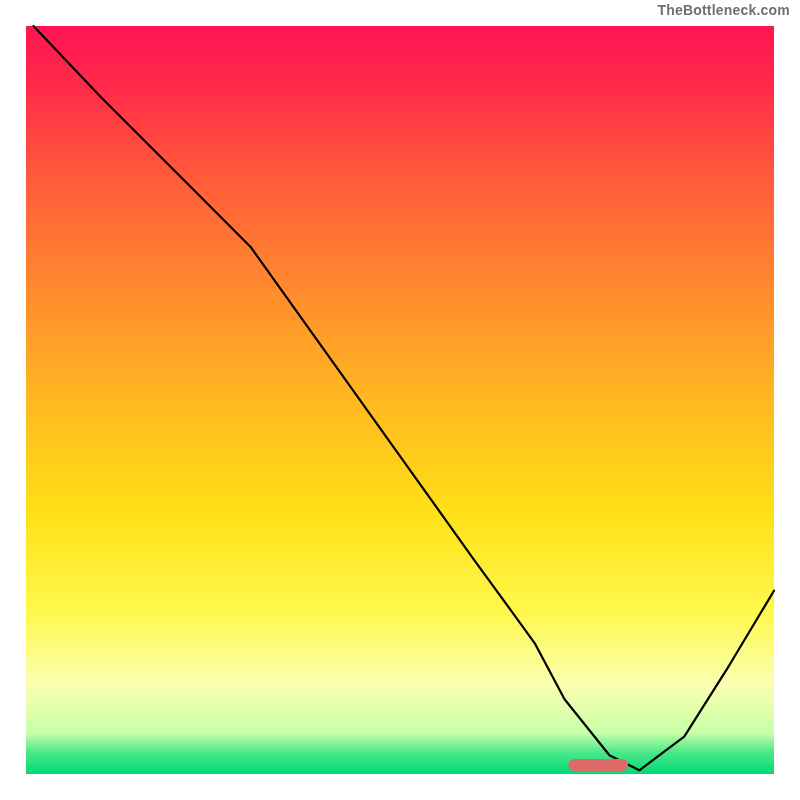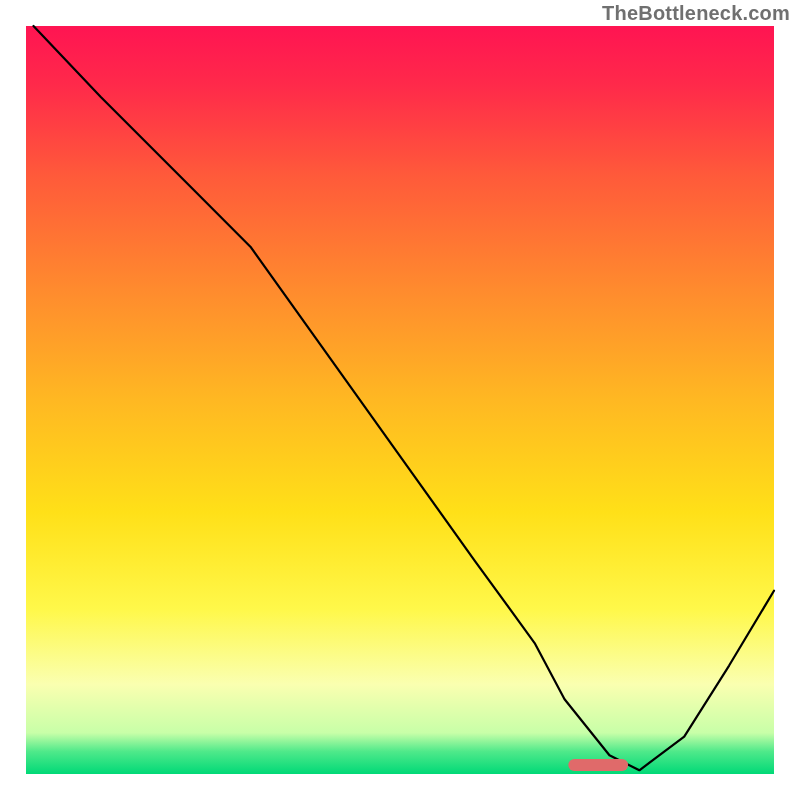--- a/index.html
+++ b/index.html
@@ -13,21 +13,21 @@
   .chart-container {
     position: relative;
     width: 800px;
     height: 800px;
   }
   .watermark {
     position: absolute;
     top: 2px;
     right: 10px;
     font-family: Arial, Helvetica, sans-serif;
-    font-size: 20px;
+    font-size: 14px;
     font-weight: 600;
     color: #707070;
     letter-spacing: 0.2px;
     z-index: 10;
   }
   svg.plot {
     position: absolute;
     left: 0;
     top: 0;
   }

